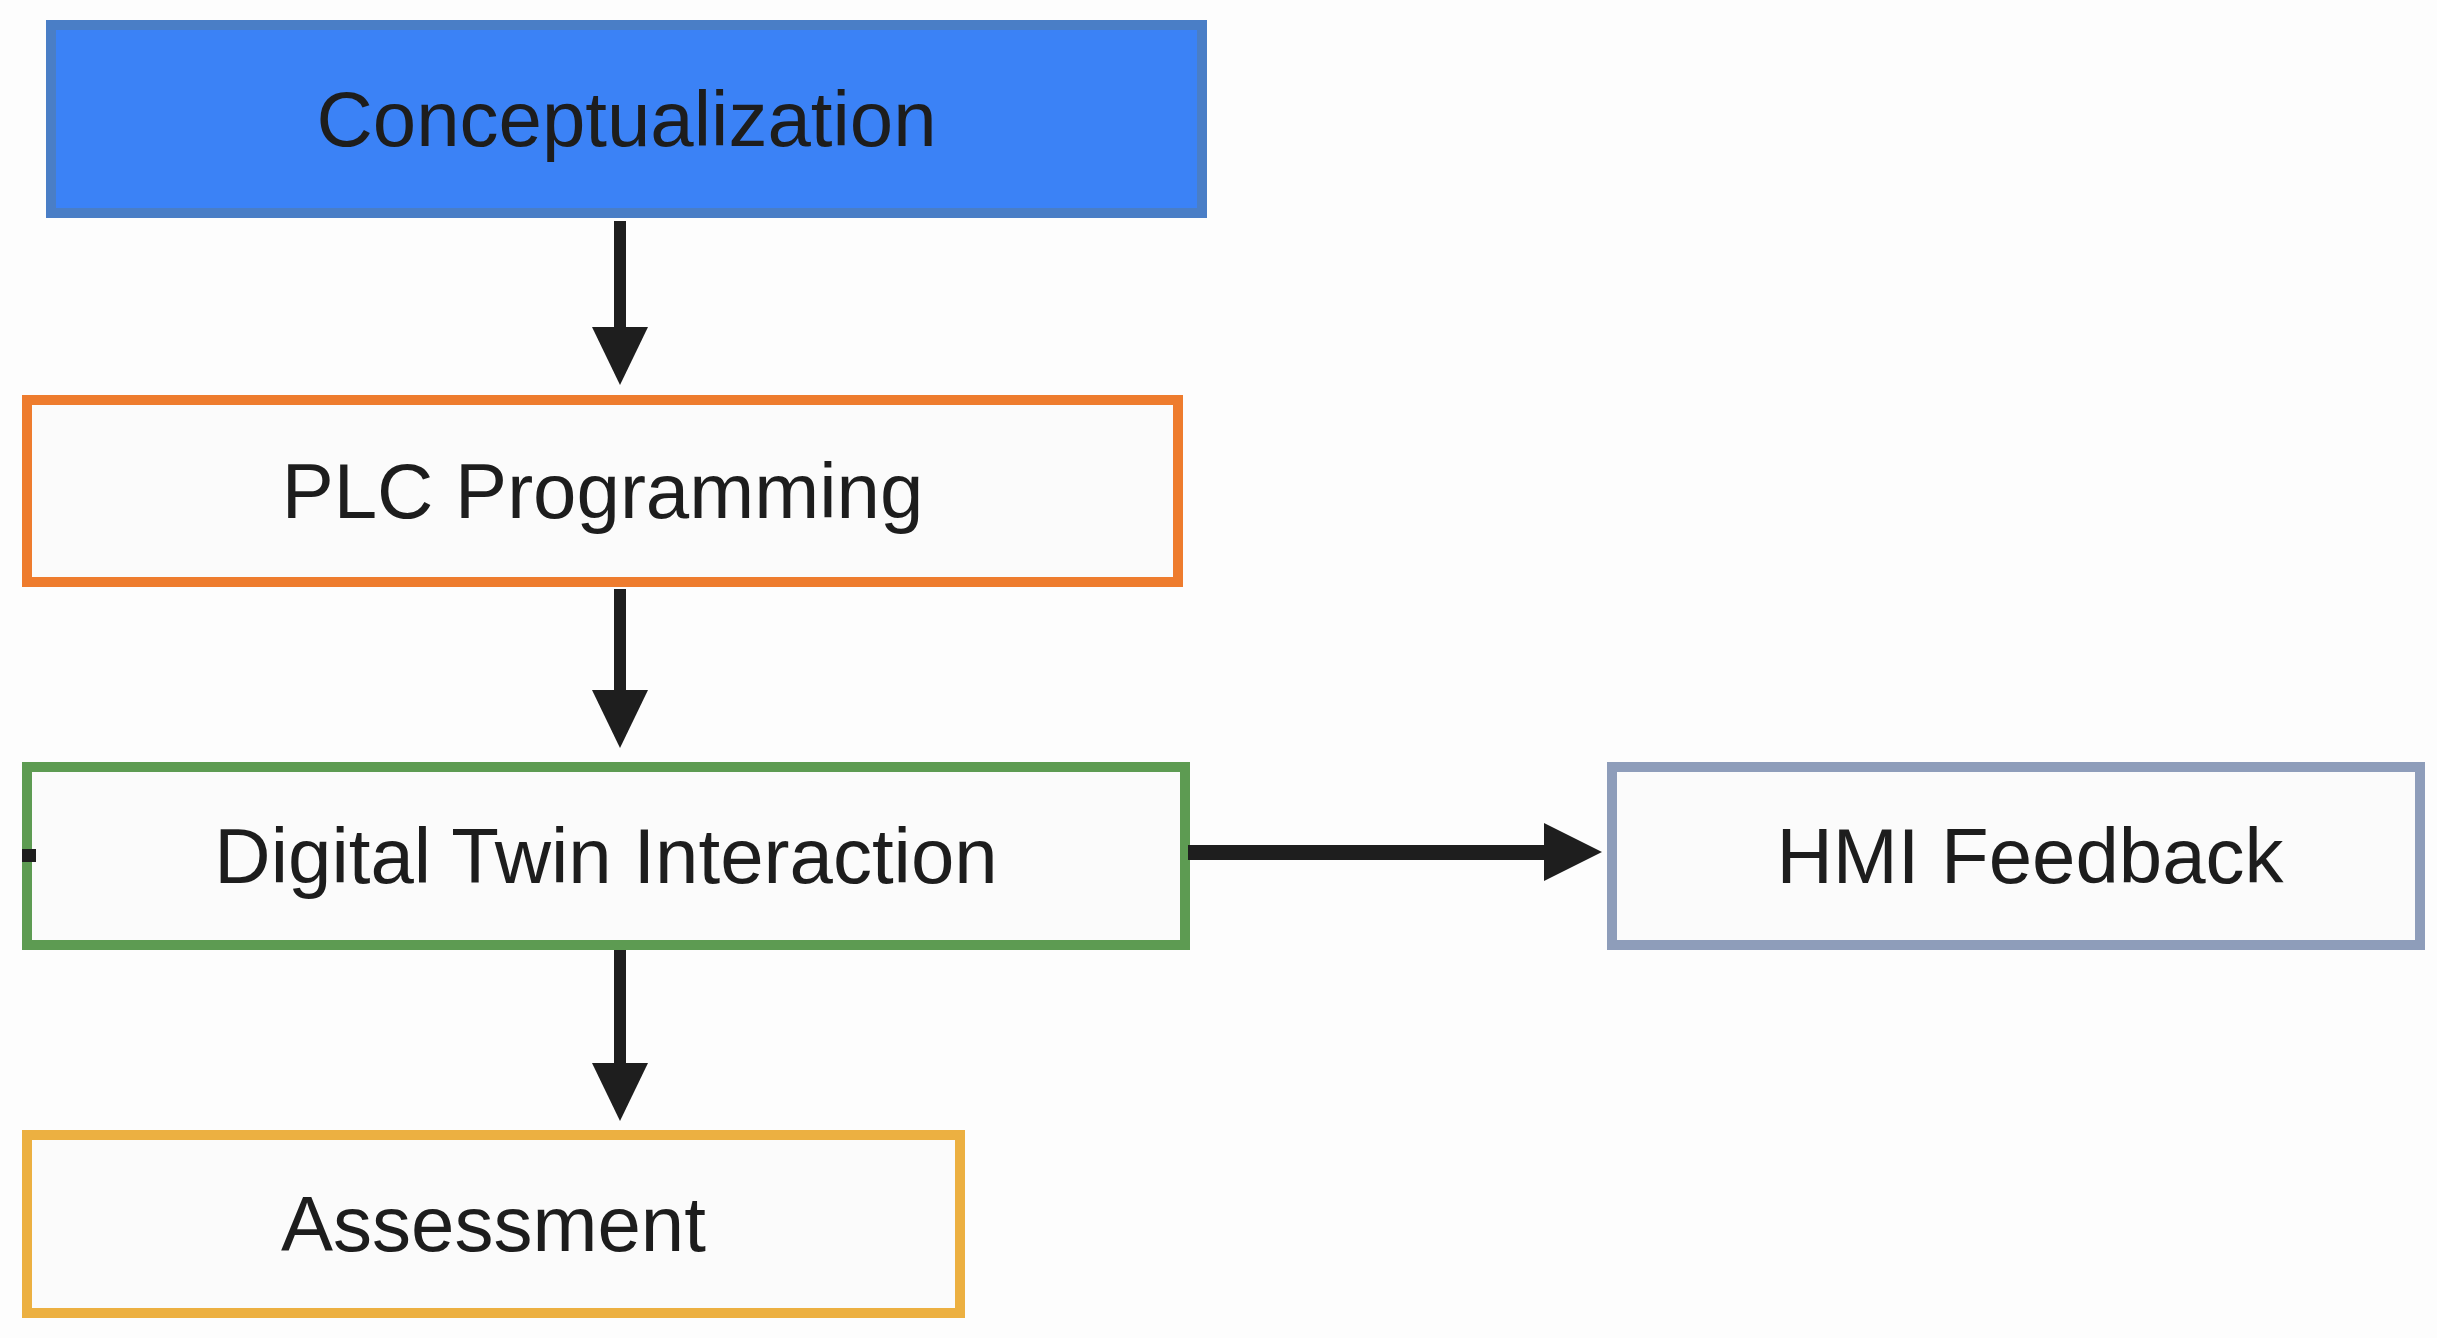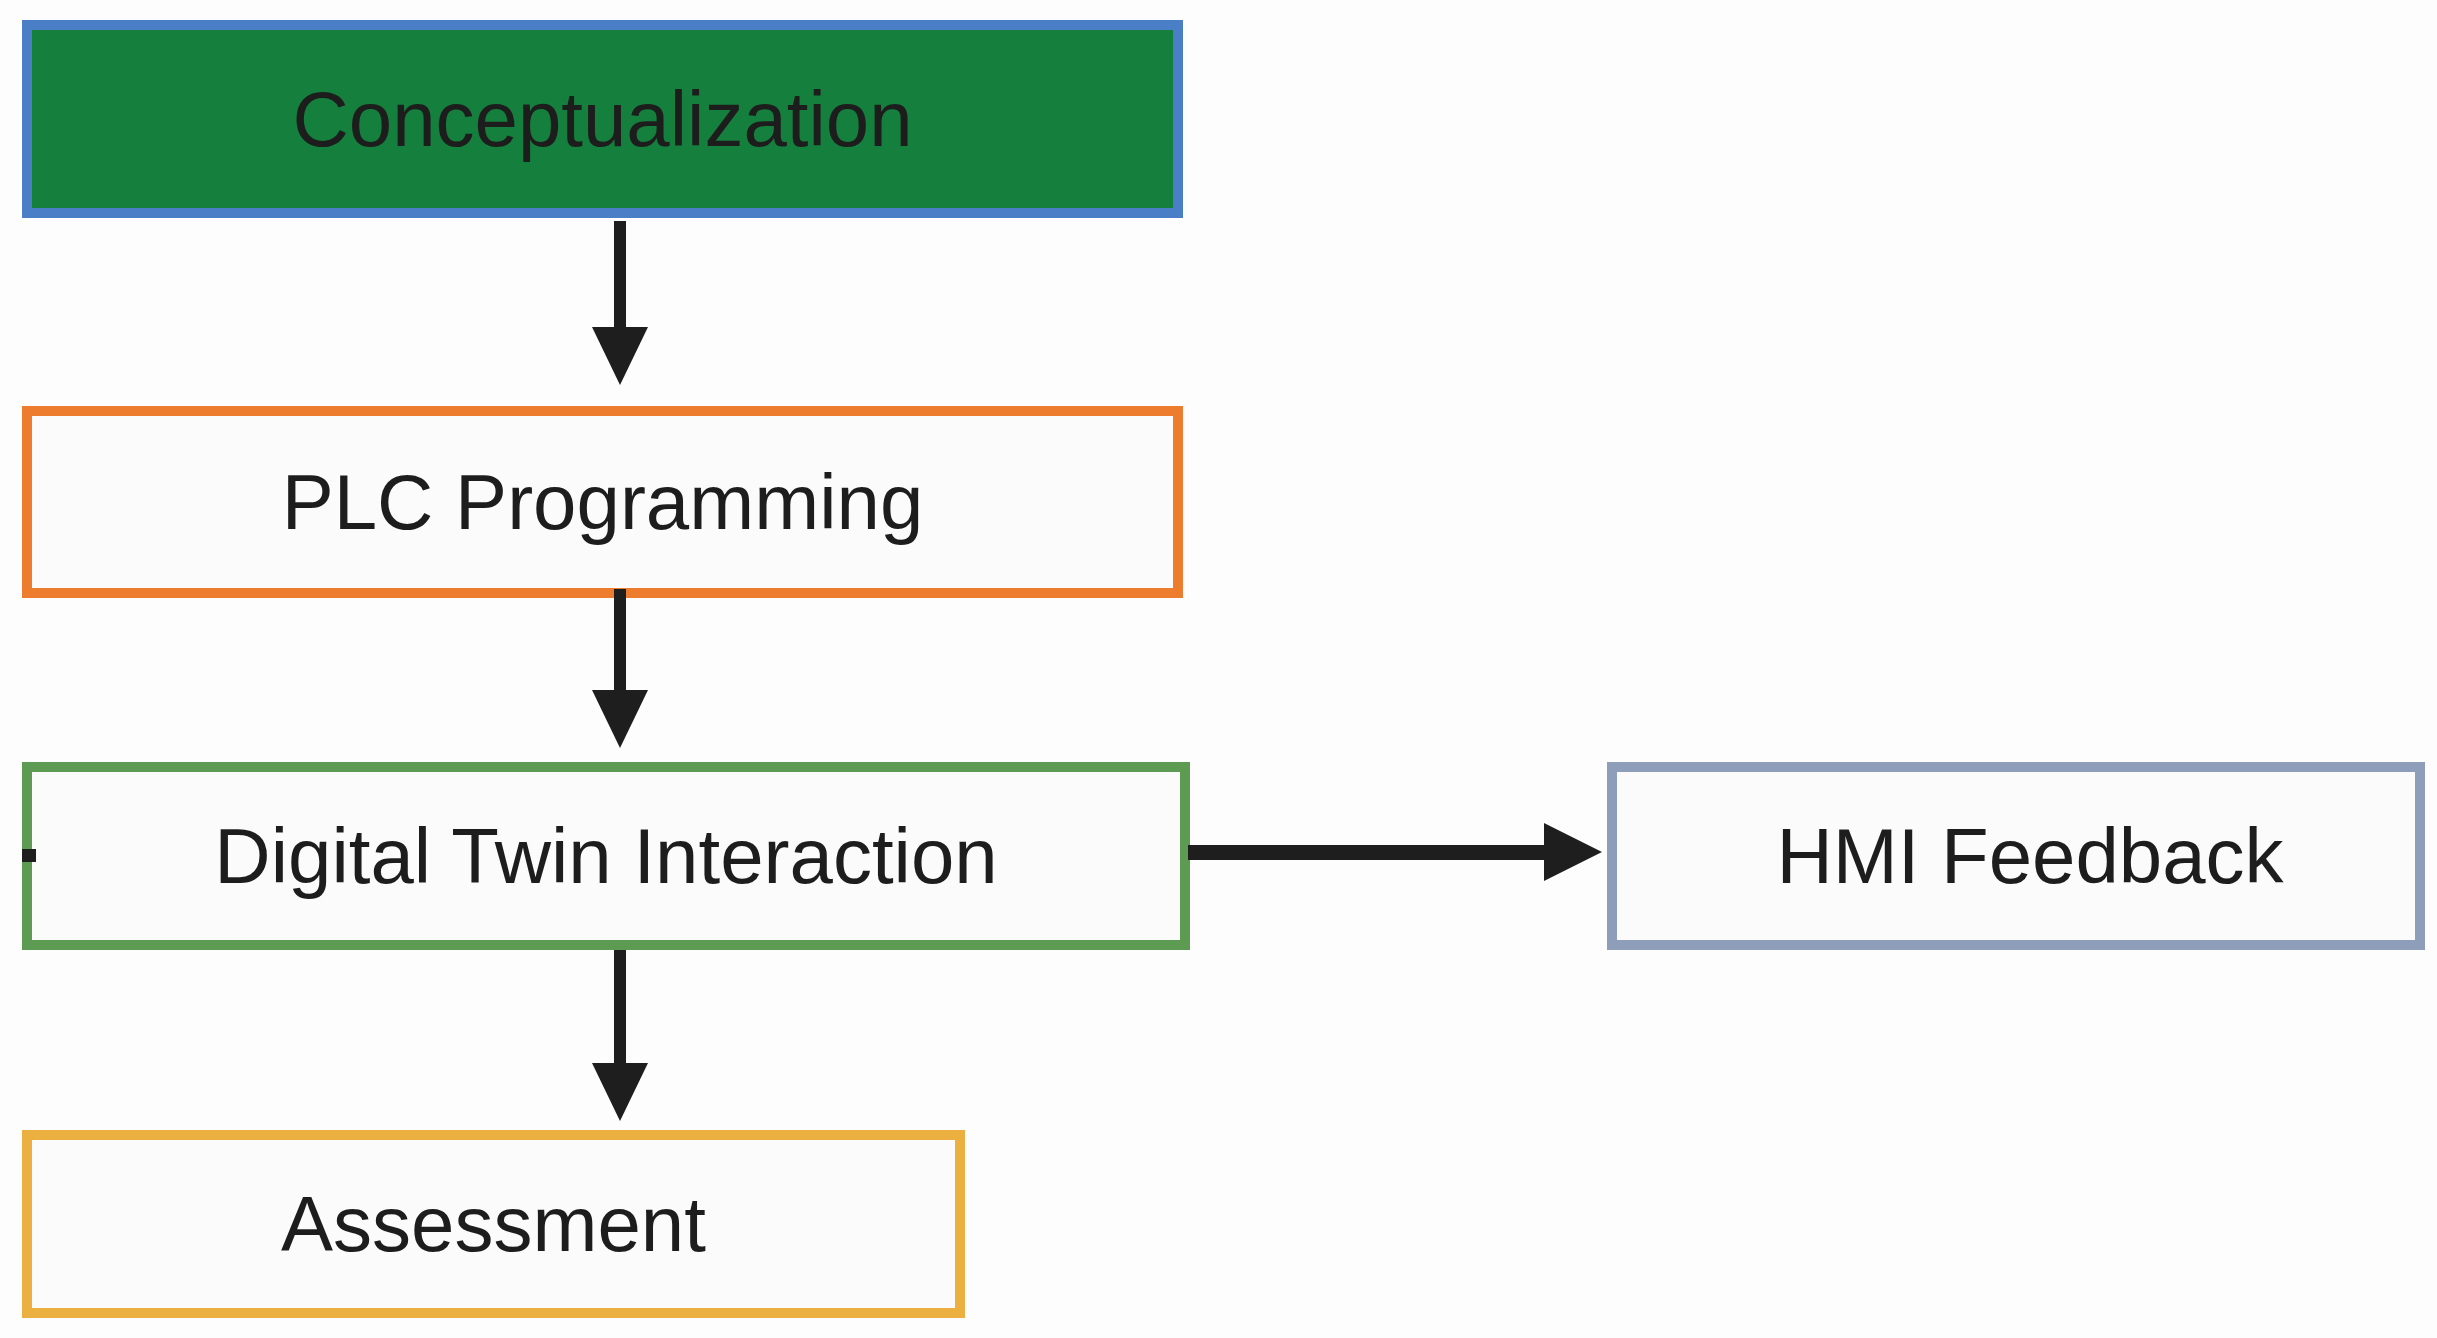--- a/index.html
+++ b/index.html
@@ -15,21 +15,21 @@
     box-sizing:border-box;
     background:#fbfbfb;
     border:10px solid #999;
     display:flex;align-items:center;justify-content:center;
     color:#1d1d1d;
     font-size:78px;
     line-height:1;
     white-space:nowrap;
   }
   .node-conceptualization{left:22px;top:20px;width:1161px;height:198px;}
-  .node-plc-programming{left:22px;top:395px;width:1161px;height:192px;margin-top:11px;}
+  .node-plc-programming{left:22px;top:395px;width:1161px;height:192px;}
   .node-digital-twin-interaction{left:22px;top:762px;width:1168px;height:188px;}
   .node-assessment{left:22px;top:1130px;width:943px;height:188px;}
   .node-hmi-feedback{left:1607px;top:762px;width:818px;height:188px;}
 
   .vshaft{position:absolute;width:12px;background:#1e1e1e;}
   .hshaft{position:absolute;height:15px;background:#1e1e1e;}
   .head-down{
     position:absolute;width:0;height:0;
     border-left:28px solid transparent;
     border-right:28px solid transparent;
@@ -49,21 +49,21 @@
   .head-c{left:592px;top:1063px;}
   .shaft-d{left:1188px;top:845px;width:360px;}
   .head-d{left:1544px;top:823px;}
   .edge-stub{position:absolute;left:22px;top:849px;width:14px;height:13px;background:#1e1e1e;}
 </style>
 </head>
 <body>
 
 <div class="canvas" style="background: rgb(253, 253, 253);">
 
-  <div class="node node-conceptualization" style="border-color: rgb(74, 126, 198); background: #15803d; color: rgb(29, 29, 29);">
+  <div class="node node-conceptualization" style="border-color: rgb(74, 126, 198); background: #3b82f6; color: rgb(29, 29, 29); margin-left: 24px;">
     <span>Conceptualization</span>
   </div>
 
   <div class="node node-plc-programming" style="border-color: rgb(238, 124, 46); background: rgb(251, 251, 251); color: rgb(29, 29, 29);">
     <span>PLC Programming</span>
   </div>
 
   <div class="node node-digital-twin-interaction" style="border-color: rgb(93, 155, 82); background: rgb(251, 251, 251); color: rgb(29, 29, 29);">
     <span>Digital Twin Interaction</span>
   </div>

